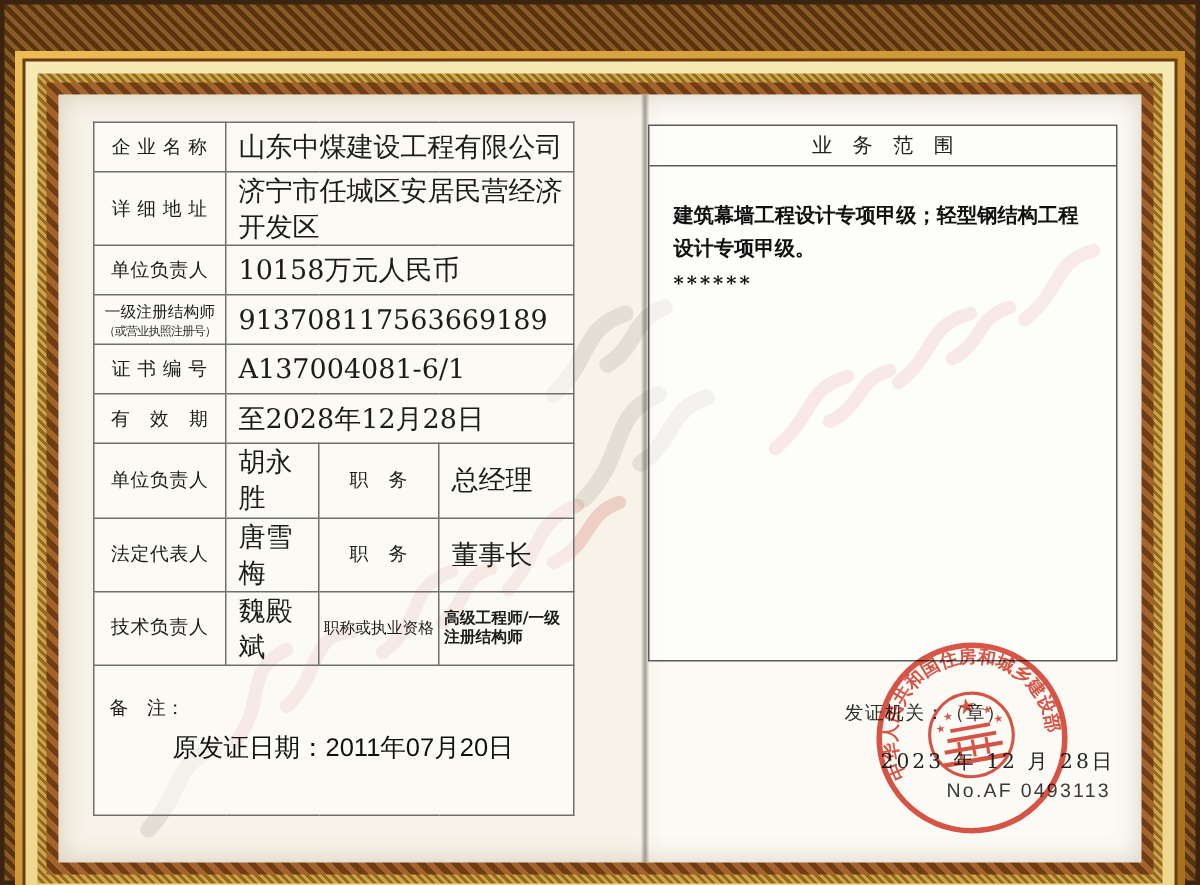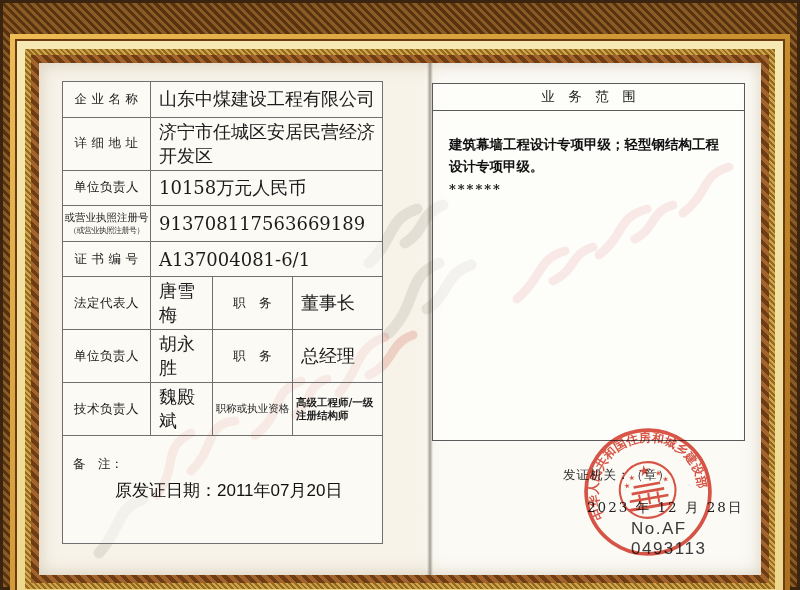--- a/index.html
+++ b/index.html
@@ -51,21 +51,21 @@
   .scope-header { height:27px; border-bottom:1.5px solid #5a5a5a; display:flex;
                   align-items:center; justify-content:center; font-size:13.5px; color:#222; }
   .scope-text { font-family:"DejaVu Serif", serif; font-weight:bold; font-size:13.5px;
                 line-height:1.65; color:#101010; padding:22px 16px 0 16px; }
   .scope-stars { font-family:"DejaVu Serif", serif; font-weight:bold; font-size:13px;
                  letter-spacing:2px; color:#101010; padding:4px 16px 0 16px; }
 
   .issuer  { position:absolute; left:524px; top:404px; font-size:12.5px; color:#2e2e2e; letter-spacing:1px; }
   .idate   { position:absolute; left:548px; top:436px; font-size:13.5px; color:#222; letter-spacing:2px;
              font-family:"DejaVu Serif", serif; }
-  .serial  { position:absolute; left:592px; top:456px; font-size:17px; color:#3a3a3a; letter-spacing:1.5px; }
+  .serial  { position:absolute; left:592px; top:456px; font-size:13px; color:#3a3a3a; letter-spacing:1.5px; }
 
   .stamp { position:absolute; left:542px; top:362px; width:134px; height:134px;
            transform:rotate(-10deg); opacity:.86; mix-blend-mode:multiply; }
 </style>
 </head>
 <body>
 
 <div class="f0">
 <div class="f1">
 <div class="f2">
@@ -108,40 +108,44 @@
     <tr class="r">
       <td class="lbl">详 细 地 址</td>
       <td class="val" colspan="3">济宁市任城区安居民营经济开发区</td>
     </tr>
     <tr class="r">
       <td class="lbl">单位负责人</td>
       <td class="val" colspan="3">10158万元人民币</td>
     </tr>
     <tr class="r">
       <td class="lbl-sm">
-        <div>或营业执照注册号</div>
+        <div>一级注册结构师</div>
         <div class="sub">（或营业执照注册号）</div>
       </td>
       <td class="val" colspan="3">913708117563669189</td>
     </tr>
     <tr class="r">
       <td class="lbl">证 书 编 号</td>
       <td class="val" colspan="3">A137004081-6/1</td>
+    </tr>
+    <tr class="r">
+      <td class="lbl">有　效　期</td>
+      <td class="val" colspan="3">至2028年12月28日</td>
+    </tr>
+    <tr class="r">
+      <td class="lbl">单位负责人</td>
+      <td class="val">胡永胜</td>
+      <td class="lbl">职　务</td>
+      <td class="val">总经理</td>
     </tr>
     <tr class="r">
       <td class="lbl">法定代表人</td>
       <td class="val">唐雪梅</td>
       <td class="lbl">职　务</td>
       <td class="val">董事长</td>
-    </tr>
-    <tr class="r">
-      <td class="lbl">单位负责人</td>
-      <td class="val">胡永胜</td>
-      <td class="lbl">职　务</td>
-      <td class="val">总经理</td>
     </tr>
     <tr class="r">
       <td class="lbl">技术负责人</td>
       <td class="val">魏殿斌</td>
       <td class="lbl-sm">职称或执业资格</td>
       <td class="val-sm">高级工程师/一级注册结构师</td>
     </tr>
     <tr class="remark-row">
       <td class="remark" colspan="4">
         <div class="remark-label">备　注：</div>

